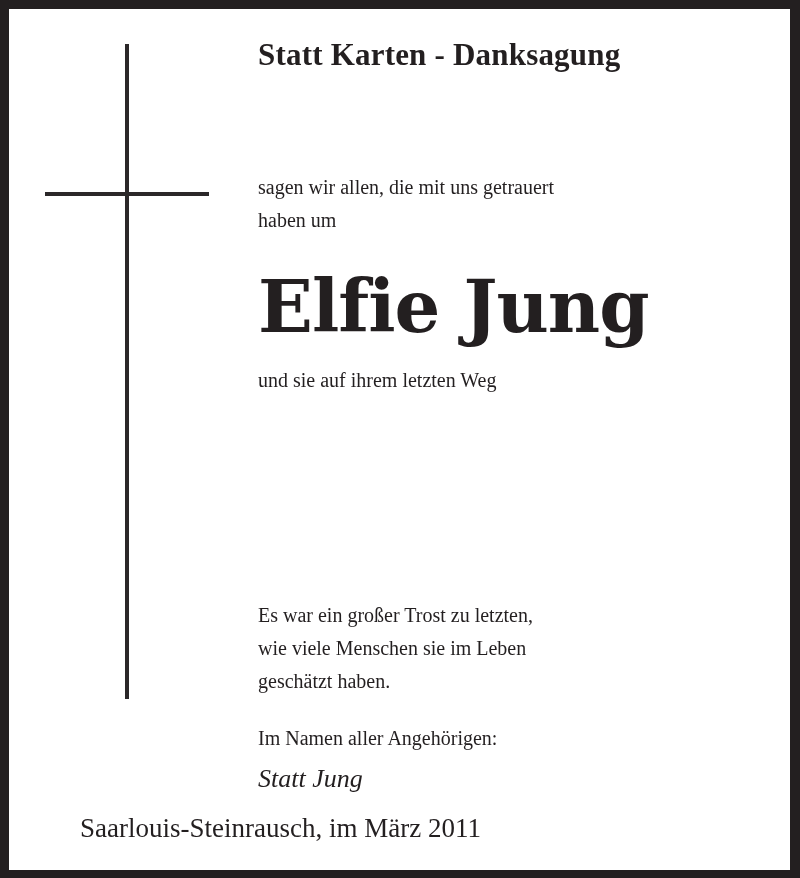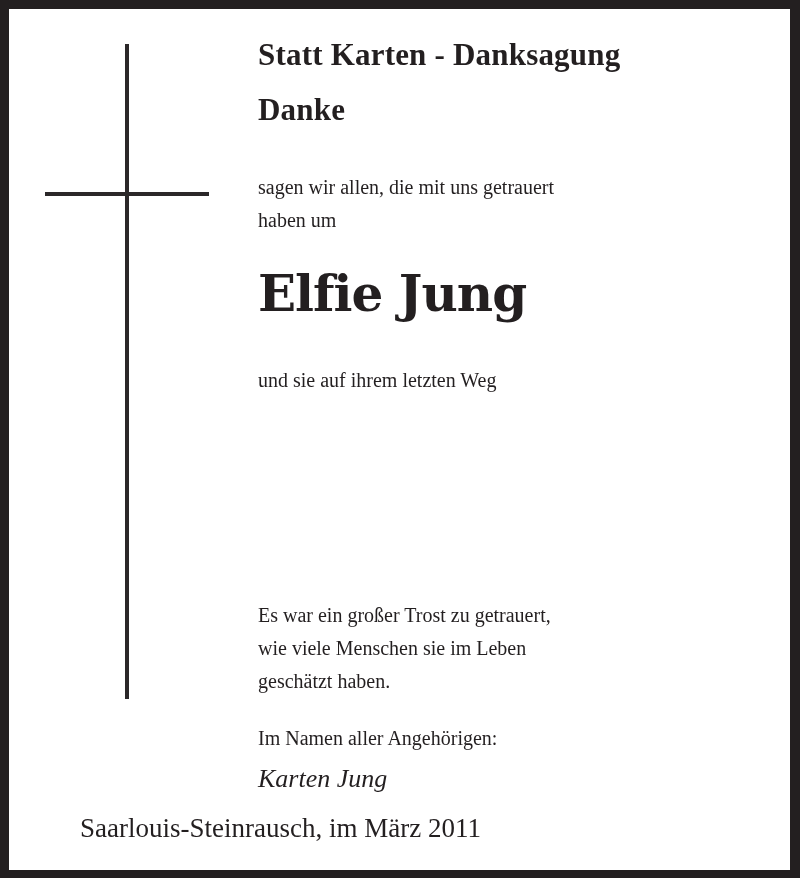--- a/index.html
+++ b/index.html
@@ -37,21 +37,21 @@
       letter-spacing: 0.2px;
     }
     .body {
       font-family: "Liberation Serif", serif;
       font-size: 20px;
       line-height: 33px;
     }
     .name {
       font-family: "DejaVu Serif", serif;
       font-weight: bold;
-      font-size: 50px;
+      font-size: 72px;
       letter-spacing: -1px;
     }
     .sig {
       font-family: "Liberation Serif", serif;
       font-style: italic;
       font-size: 26px;
     }
     .place {
       position: absolute; left: 37px;
       font-family: "Liberation Serif", serif;
@@ -61,37 +61,36 @@
     }
   </style>
 </head>
 <body>
 
 <div class="card">
   <div class="cross-v"></div>
   <div class="cross-h"></div>
 
   <div class="txt heading" style="top:28px;">Statt Karten - Danksagung</div>
-  <div class="txt heading" style="top:83px;">Danke</div>
 
   <div class="txt body" style="top:162px;">
     <div>sagen wir allen, die mit uns getrauert</div>
     <div>haben um</div>
   </div>
 
   <div class="txt name" style="top:255px;">Elfie Jung</div>
 
   <div class="txt body" style="top:355px;">
     <div>und sie auf ihrem letzten Weg</div>
   </div>
 
 
   <div class="txt body" style="top:590px;">
-    <div>Es war ein großer Trost zu getrauert,</div>
+    <div>Es war ein großer Trost zu letzten,</div>
     <div>wie viele Menschen sie im Leben</div>
     <div>geschätzt haben.</div>
   </div>
 
   <div class="txt body" style="top:713px;text-align:right;">Im Namen aller Angehörigen:</div>
-  <div class="txt sig" style="top:755px;">Karten Jung</div>
+  <div class="txt sig" style="top:755px;">Statt Jung</div>
 
   <div class="place" style="top:804px;">Saarlouis-Steinrausch, im März 2011</div>
 </div>
 
 </body></html>

